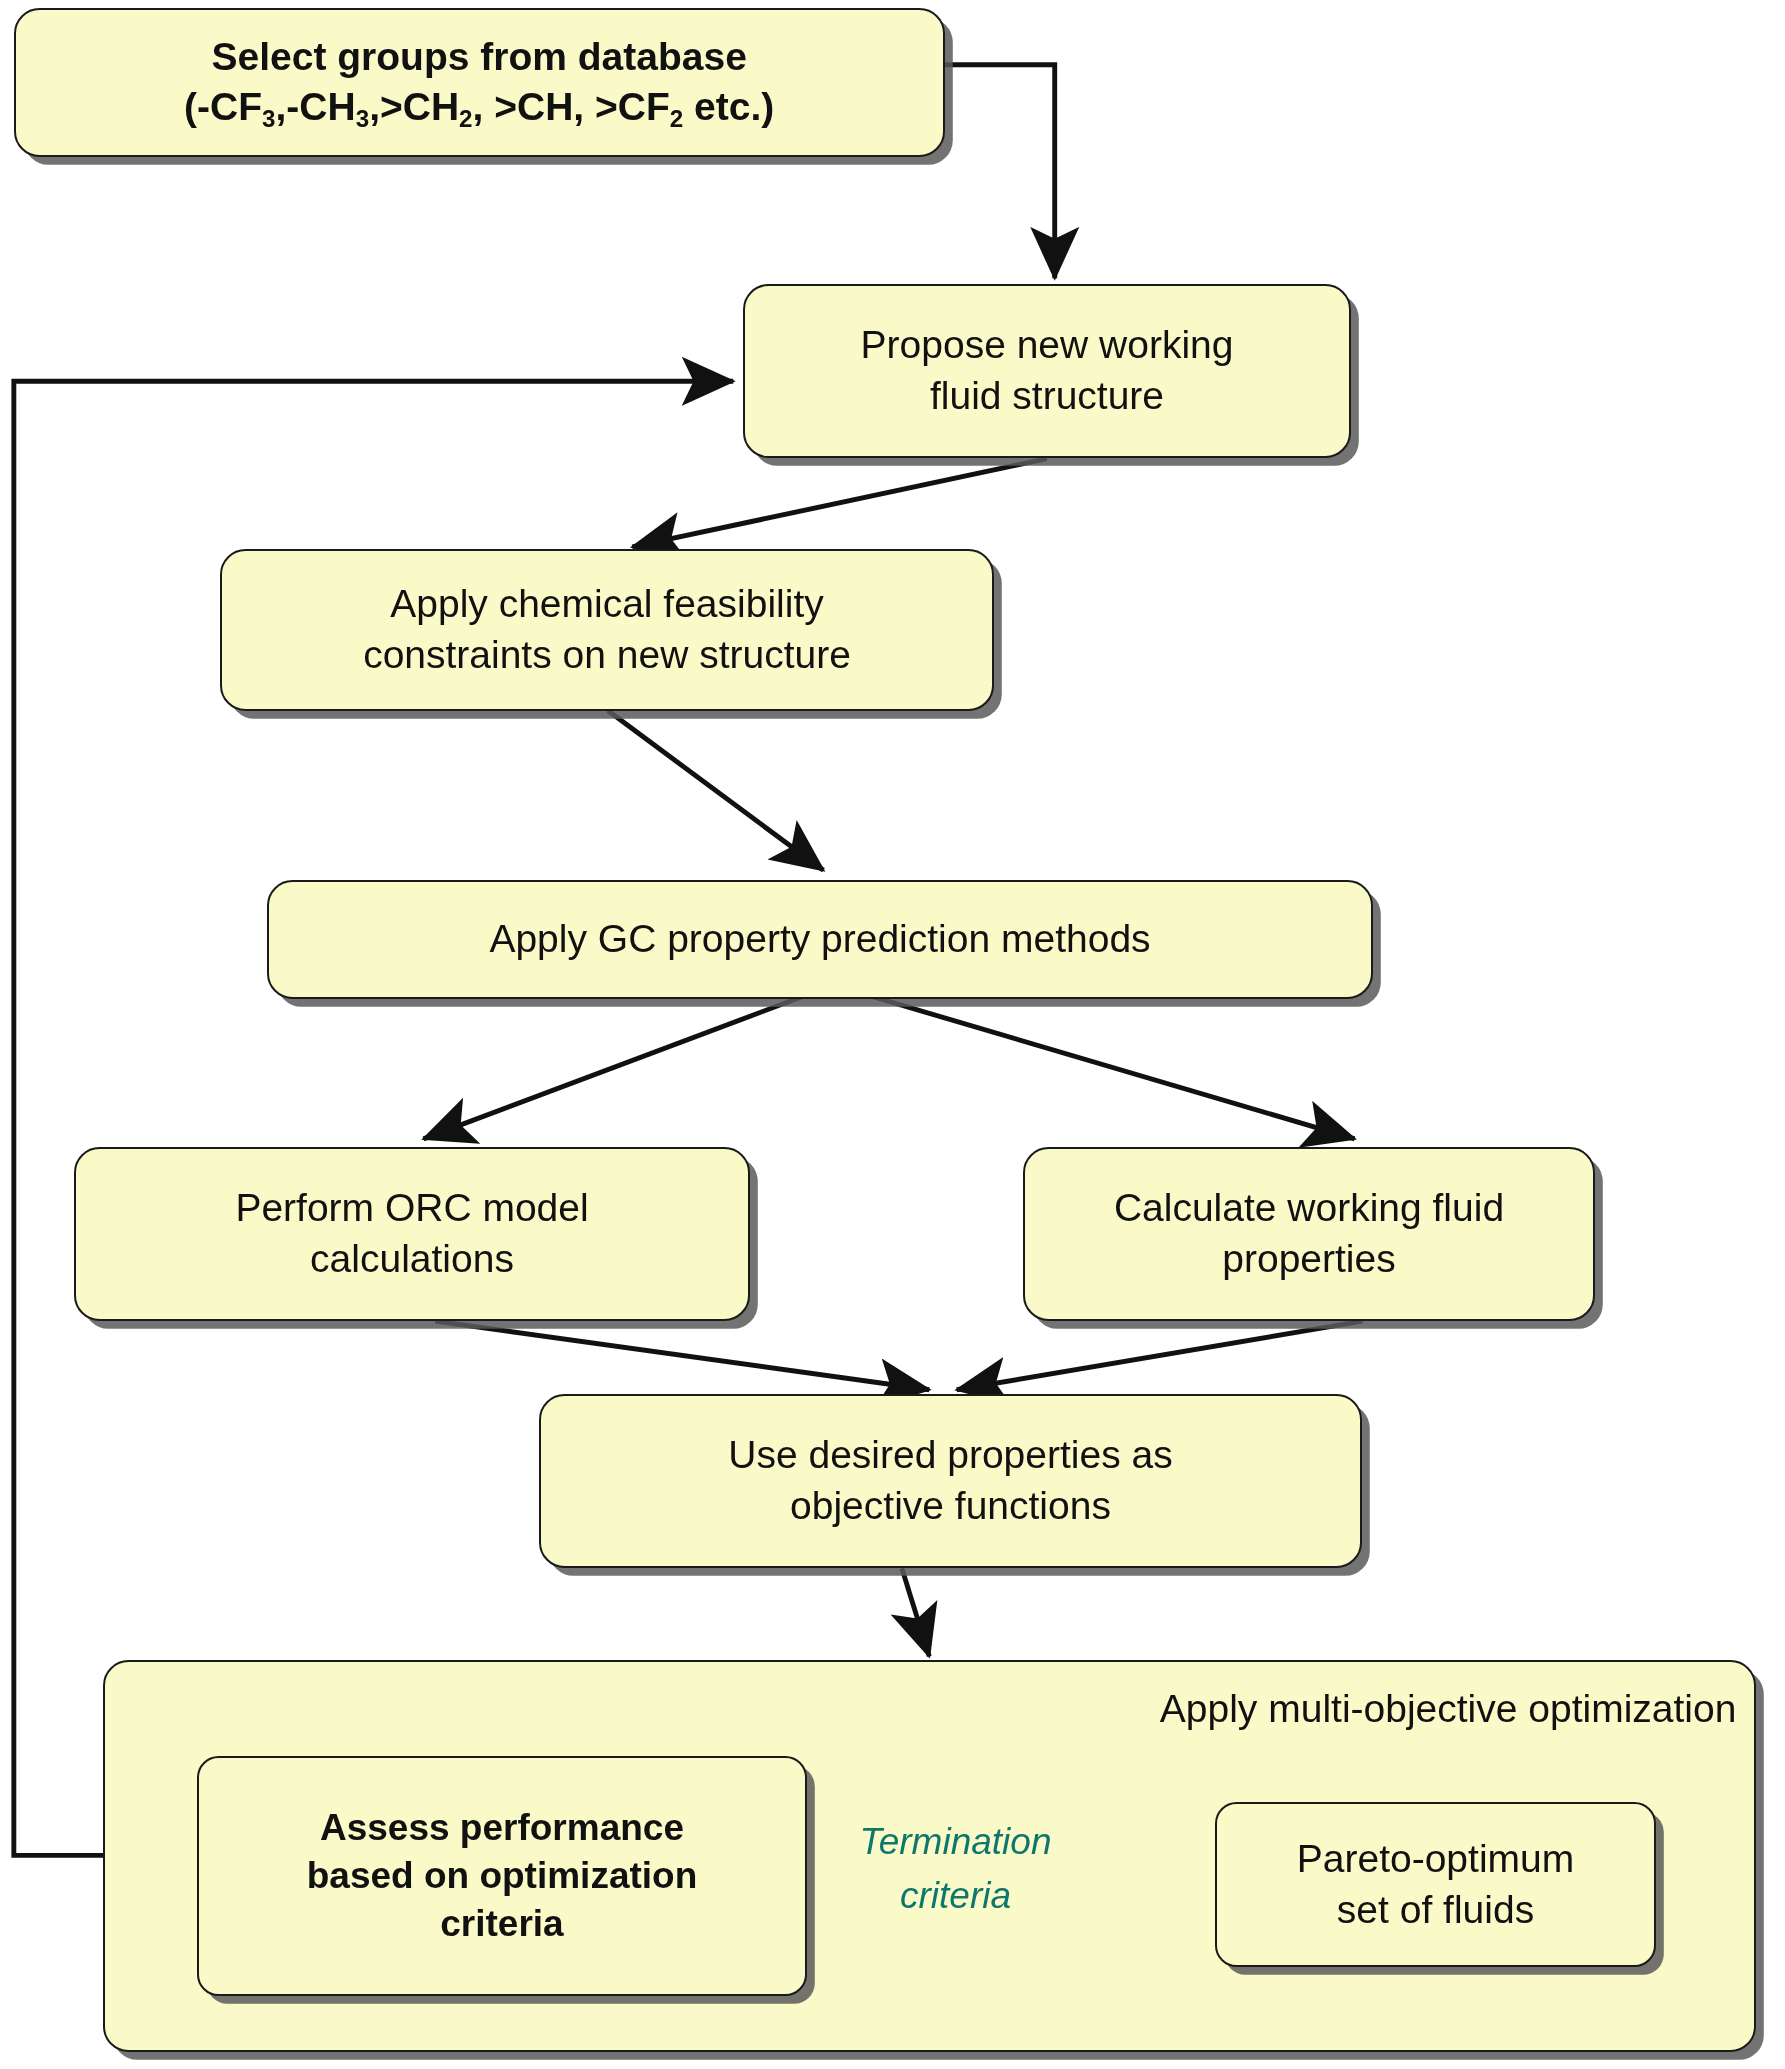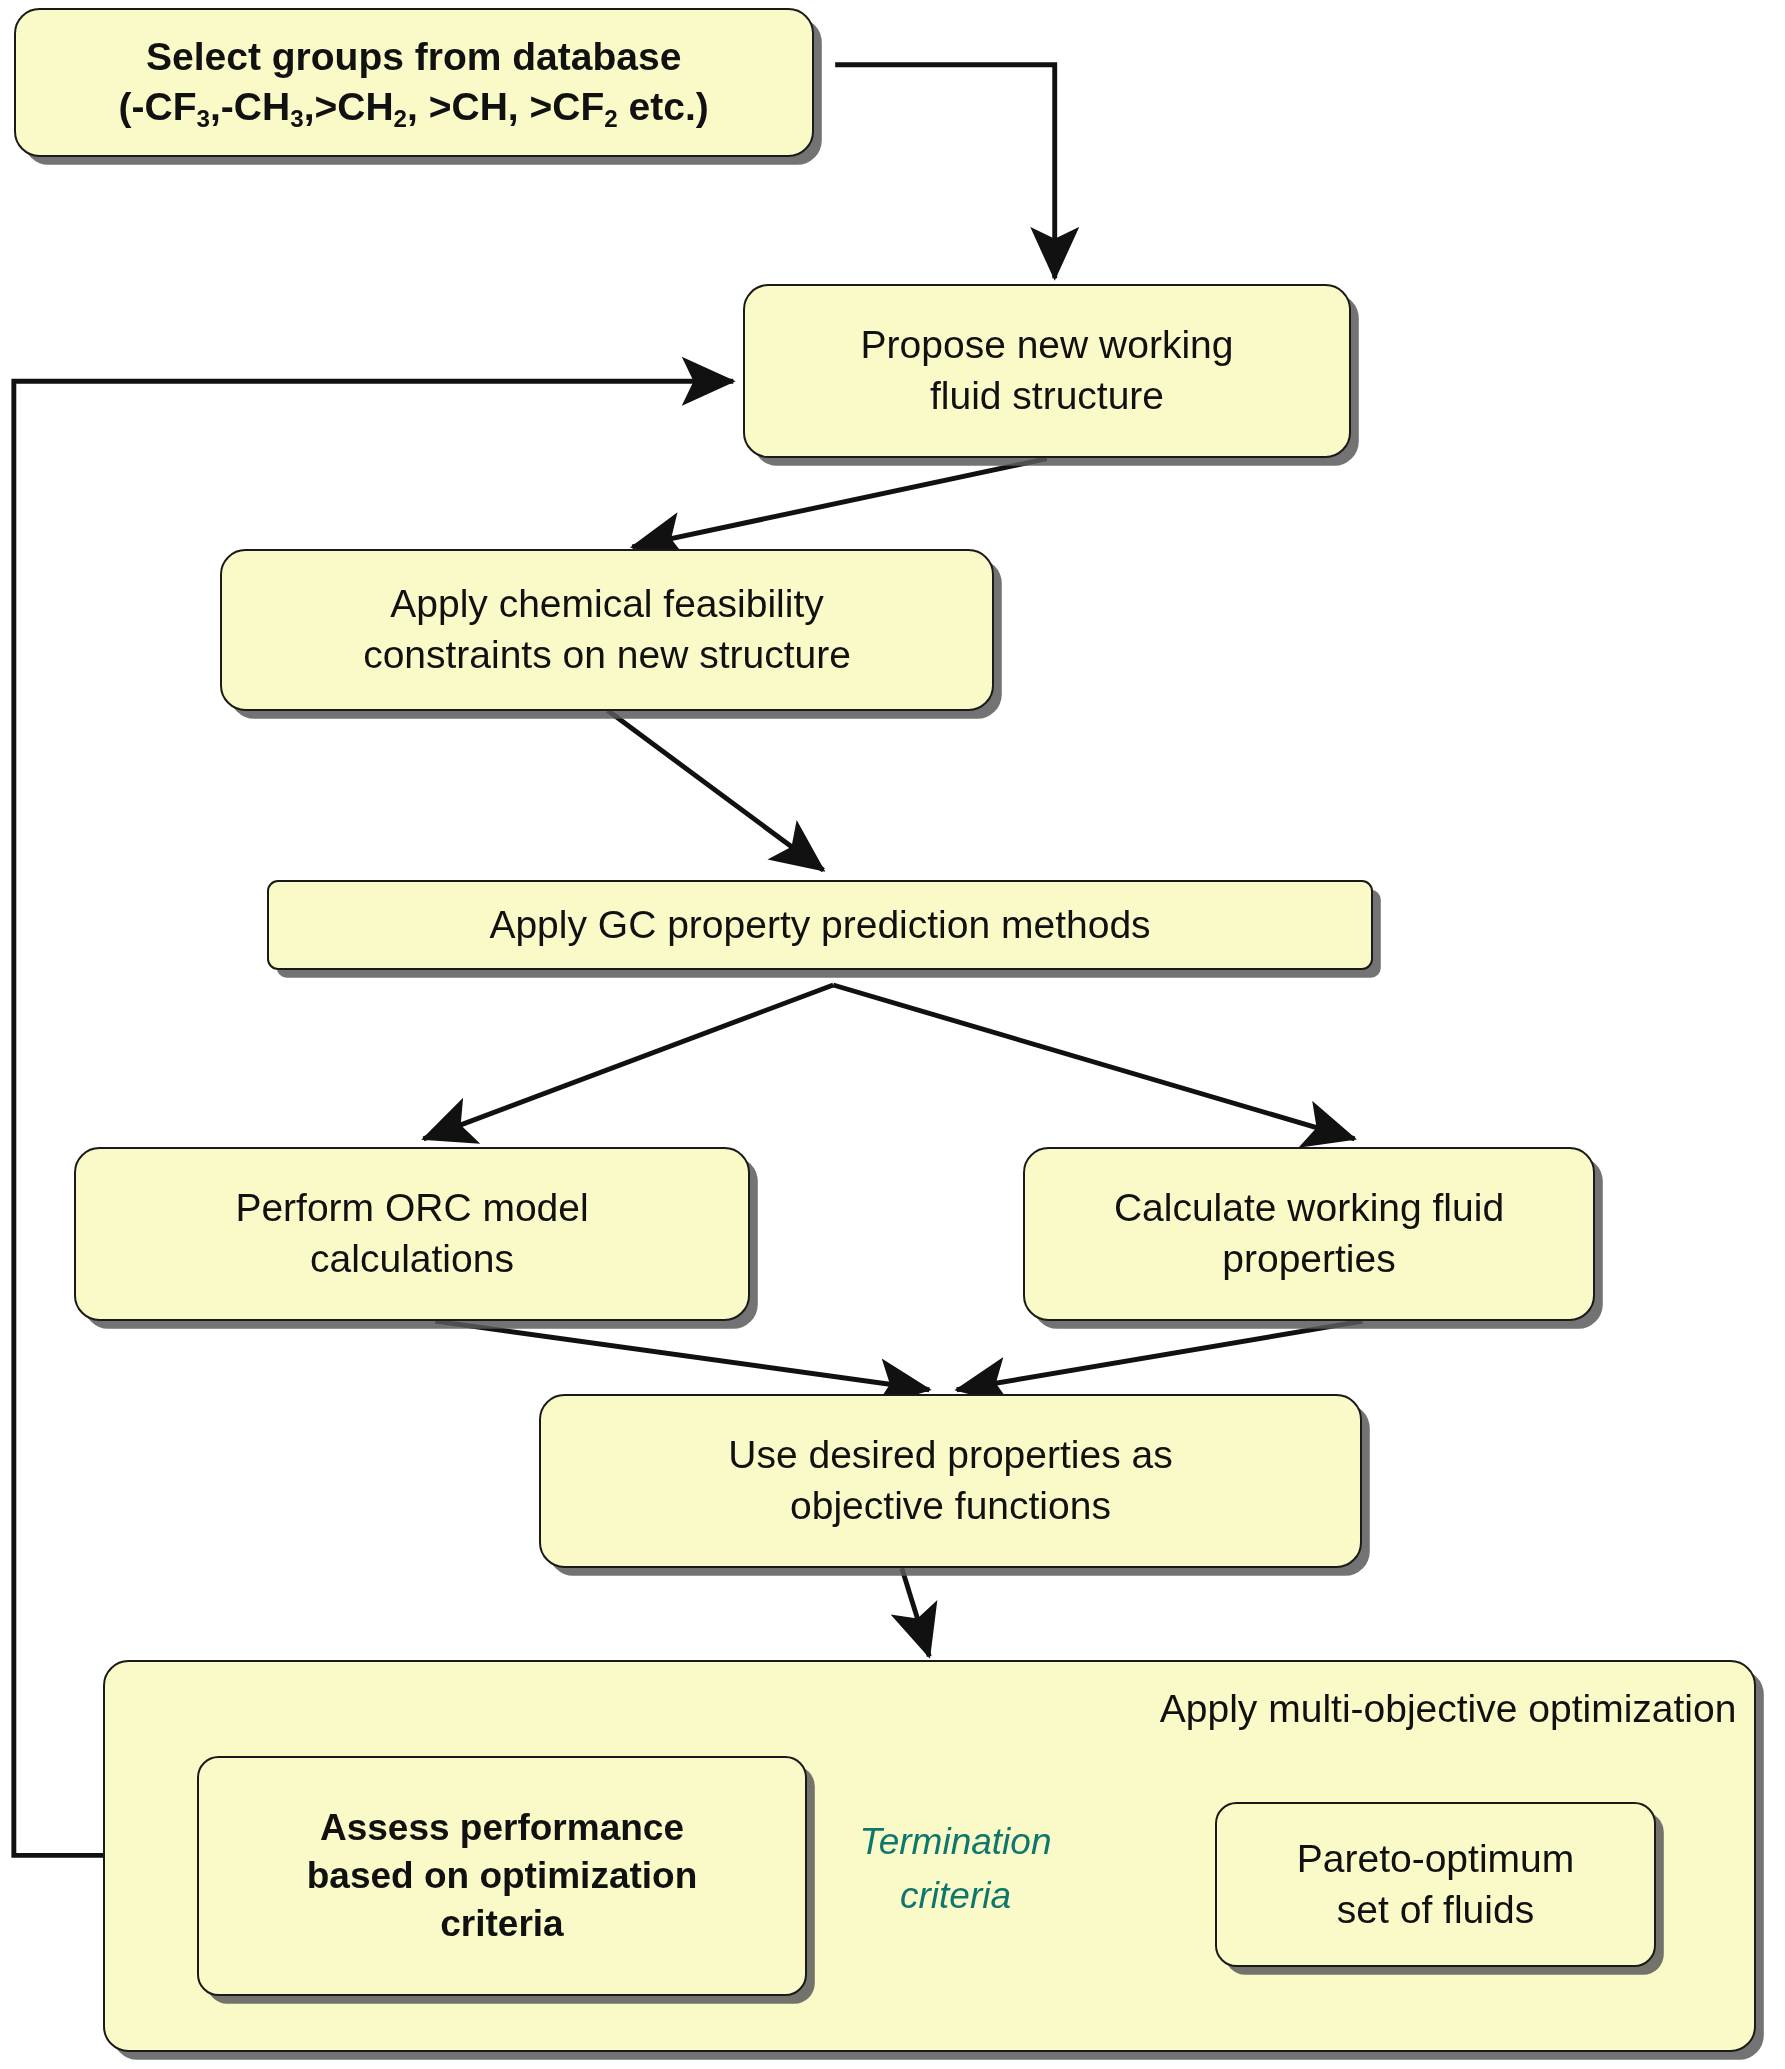--- a/index.html
+++ b/index.html
@@ -120,42 +120,42 @@
 
     <g>
       <path d="M 920,1600 L 948,1690" fill="none" stroke="#111111" stroke-width="5" marker-end="url(#ah)"></path>
     </g>
 
     <g>
       <path d="M 778,1928 L 1232,1928" fill="none" stroke="#111111" stroke-width="5" marker-end="url(#ah)"></path>
     </g>
   </svg>
 
-  <div class="node" id="n-select" style="left:13.7px; top:7.8px; width:800px; height:149px;">
+  <div class="node" id="n-select" style="left:13.7px; top:7.8px; width:931px; height:149px;">
     <span class="txt">
       <span>Select groups from database</span><br>
       <span><span>(-CF</span><sub>3</sub><span>,-CH</span><sub>3</sub><span>,&gt;CH</span><sub>2</sub><span>, &gt;CH, &gt;CF</span><sub>2</sub><span> etc.)</span></span>
     </span>
   </div>
 
   <div class="node" id="n-propose" style="left:743px; top:284px; width:608px; height:174px;">
     <span class="txt">
       <span>Propose new working</span><br>
       <span>fluid structure</span>
     </span>
   </div>
 
   <div class="node" id="n-feasibility" style="left:220px; top:549px; width:774px; height:162px;">
     <span class="txt">
       <span>Apply chemical feasibility</span><br>
       <span>constraints on new structure</span>
     </span>
   </div>
 
-  <div class="node" id="n-gc" style="left:267px; top:880px; width:1106px; height:90px;border-radius:11px;">
+  <div class="node" id="n-gc" style="left:267px; top:880px; width:1106px; height:119px;">
     <span class="txt">Apply  GC property prediction methods</span>
   </div>
 
   <div class="node" id="n-orc" style="left:74px; top:1147px; width:676px; height:174px;">
     <span class="txt">
       <span>Perform ORC model</span><br>
       <span>calculations</span>
     </span>
   </div>
 

